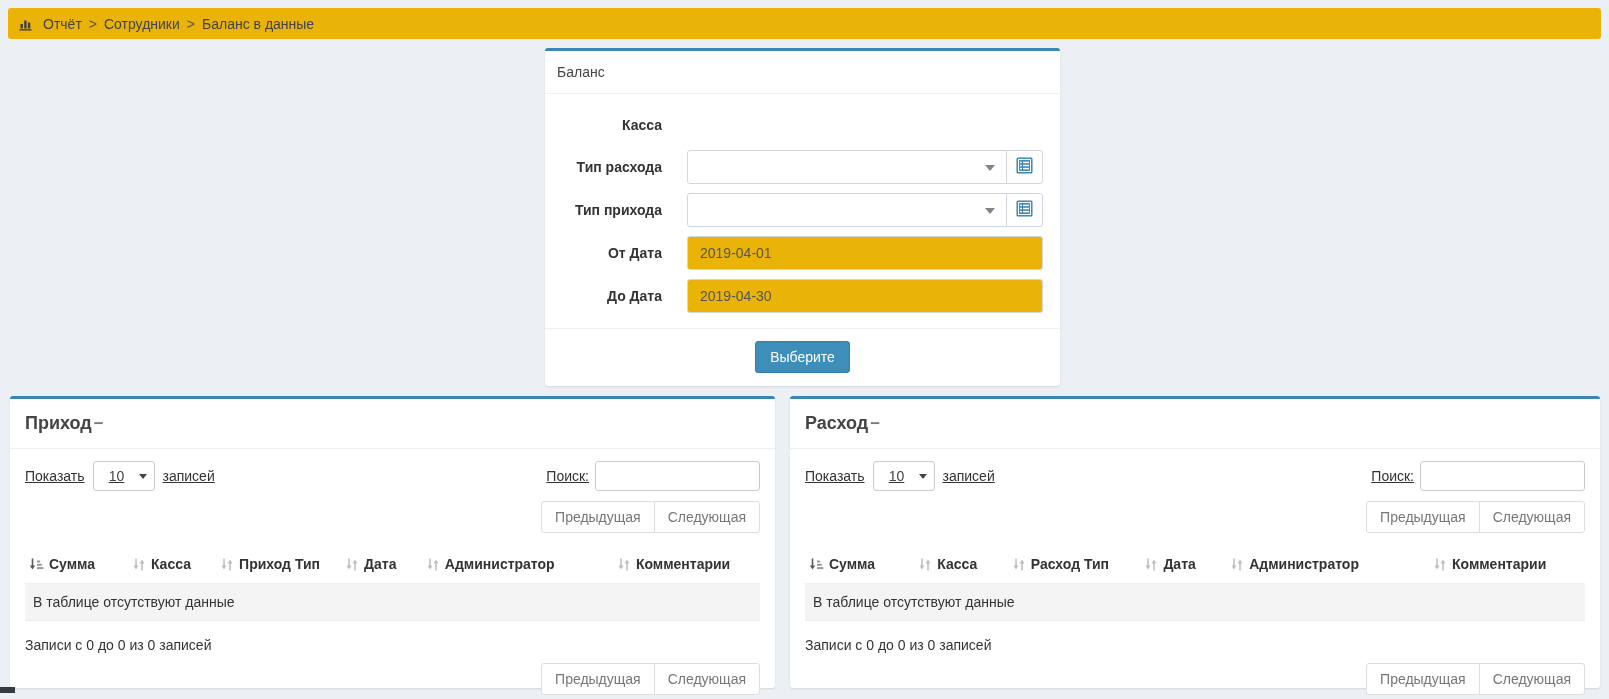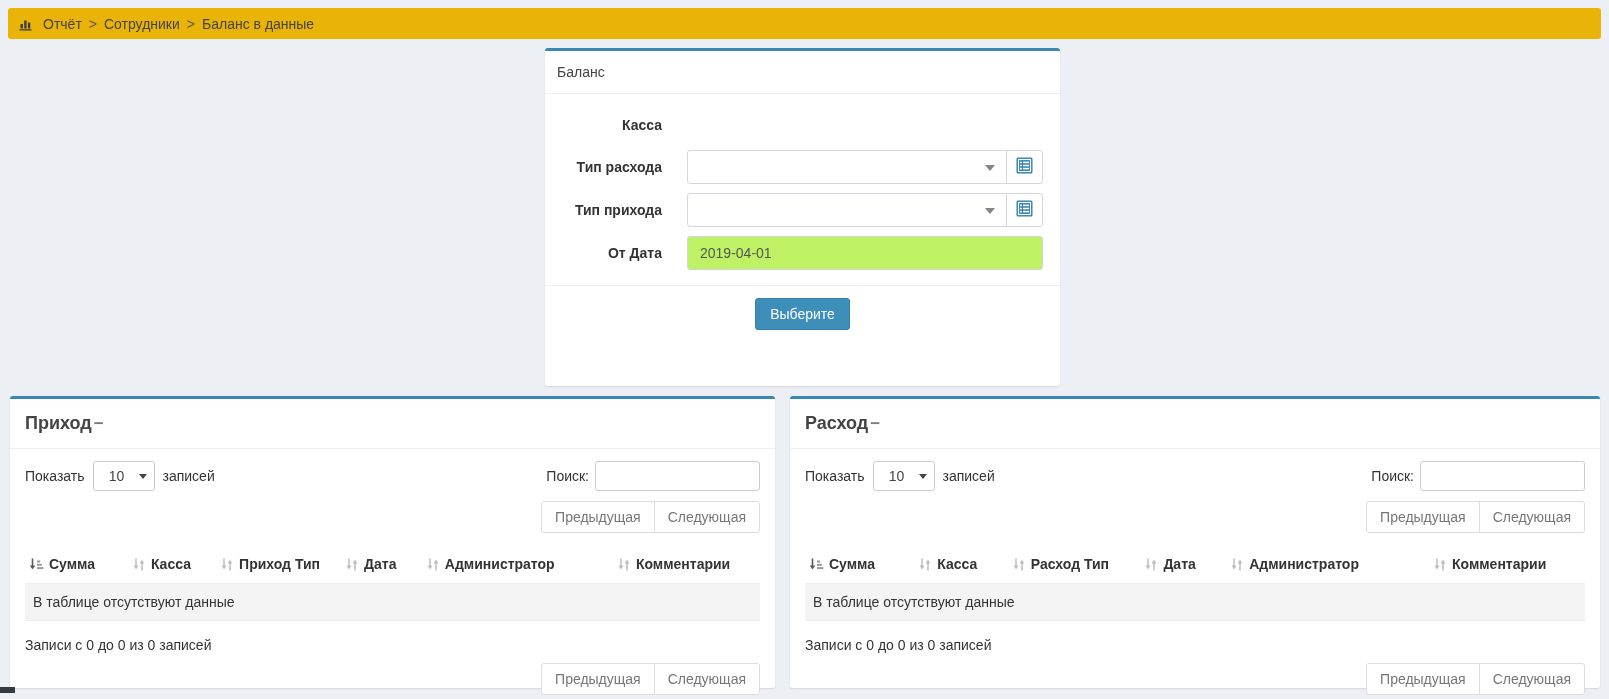--- a/index.html
+++ b/index.html
@@ -46,40 +46,40 @@
     border-right:5px solid transparent; border-top:6px solid #848484;
   }
   .list-btn {
     width:37px; height:34px; border:1px solid #d2d6de; margin-left:-1px;
     border-radius:0 3px 3px 0; background:#fff;
     display:flex; align-items:center; justify-content:center; cursor:pointer;
   }
   .date-input {
     width:100%; height:34px; border:1px solid #d2d6de; border-radius:3px;
     padding:0 12px; font-size:14px; color:#555;
-    font-family:"Liberation Sans","DejaVu Sans",sans-serif; outline:none; background:#bef264;
+    font-family:"Liberation Sans","DejaVu Sans",sans-serif; outline:none; background:#eab308;
   }
   .bp-footer { border-top:1px solid #f0f0f0; padding:12px; text-align:center; margin-top:0; }
   .submit-btn {
     background:#3d8eb9; border:1px solid #367fa9; color:#fff;
     padding:7px 14px; font-size:14px; border-radius:3px; cursor:pointer;
     font-family:"Liberation Sans","DejaVu Sans",sans-serif;
   }
 
   
   .income-panel  { left:10px;  top:396px; width:765px; height:292px; }
   .expense-panel { left:790px; top:396px; width:810px; height:292px; }
   .dt-header {
     display:flex; align-items:center;
     padding:14px 15px; border-bottom:1px solid #f0f0f0;font-weight:bold;
   }
   .dt-title { font-size:18px; color:#444; }
   .collapse-btn { color:#7a7a7a; font-size:17px; cursor:pointer; padding:0 2px; line-height:1; }
   .dt-body { padding:12px 15px 10px; }
-  .dt-controls { display:flex; justify-content:space-between; align-items:center; }
+  .dt-controls { display:flex; justify-content:space-between; align-items:center;text-decoration:underline; }
   .dt-length { display:flex; align-items:center; gap:8px; }
   .len-select {
     width:62px; height:30px; border:1px solid #ccc; border-radius:3px;
     position:relative; display:flex; align-items:center; cursor:pointer; background:#fff;
   }
   .len-select .len-value { width:100%; text-align:center; padding-right:14px; color:#444; }
   .len-select .caret-down {
     position:absolute; right:7px; top:12px;
     width:0; height:0; border-left:4px solid transparent;
     border-right:4px solid transparent; border-top:5px solid #444;
@@ -188,20 +188,26 @@
       </div>
     </div>
 
     <div class="form-row">
       <div class="f-label">От Дата</div>
       <div class="f-control">
         <input class="date-input" type="text" value="2019-04-01" style="">
       </div>
     </div>
 
+    <div class="form-row">
+      <div class="f-label">До Дата</div>
+      <div class="f-control">
+        <input class="date-input" type="text" value="2019-04-30" style="">
+      </div>
+    </div>
 
   </div>
   <div class="bp-footer">
     <button class="submit-btn">Выберите</button>
   </div>
 </div>
 
 <div class="panel income-panel">
   <div class="dt-header">
     <span class="dt-title">Приход</span>

